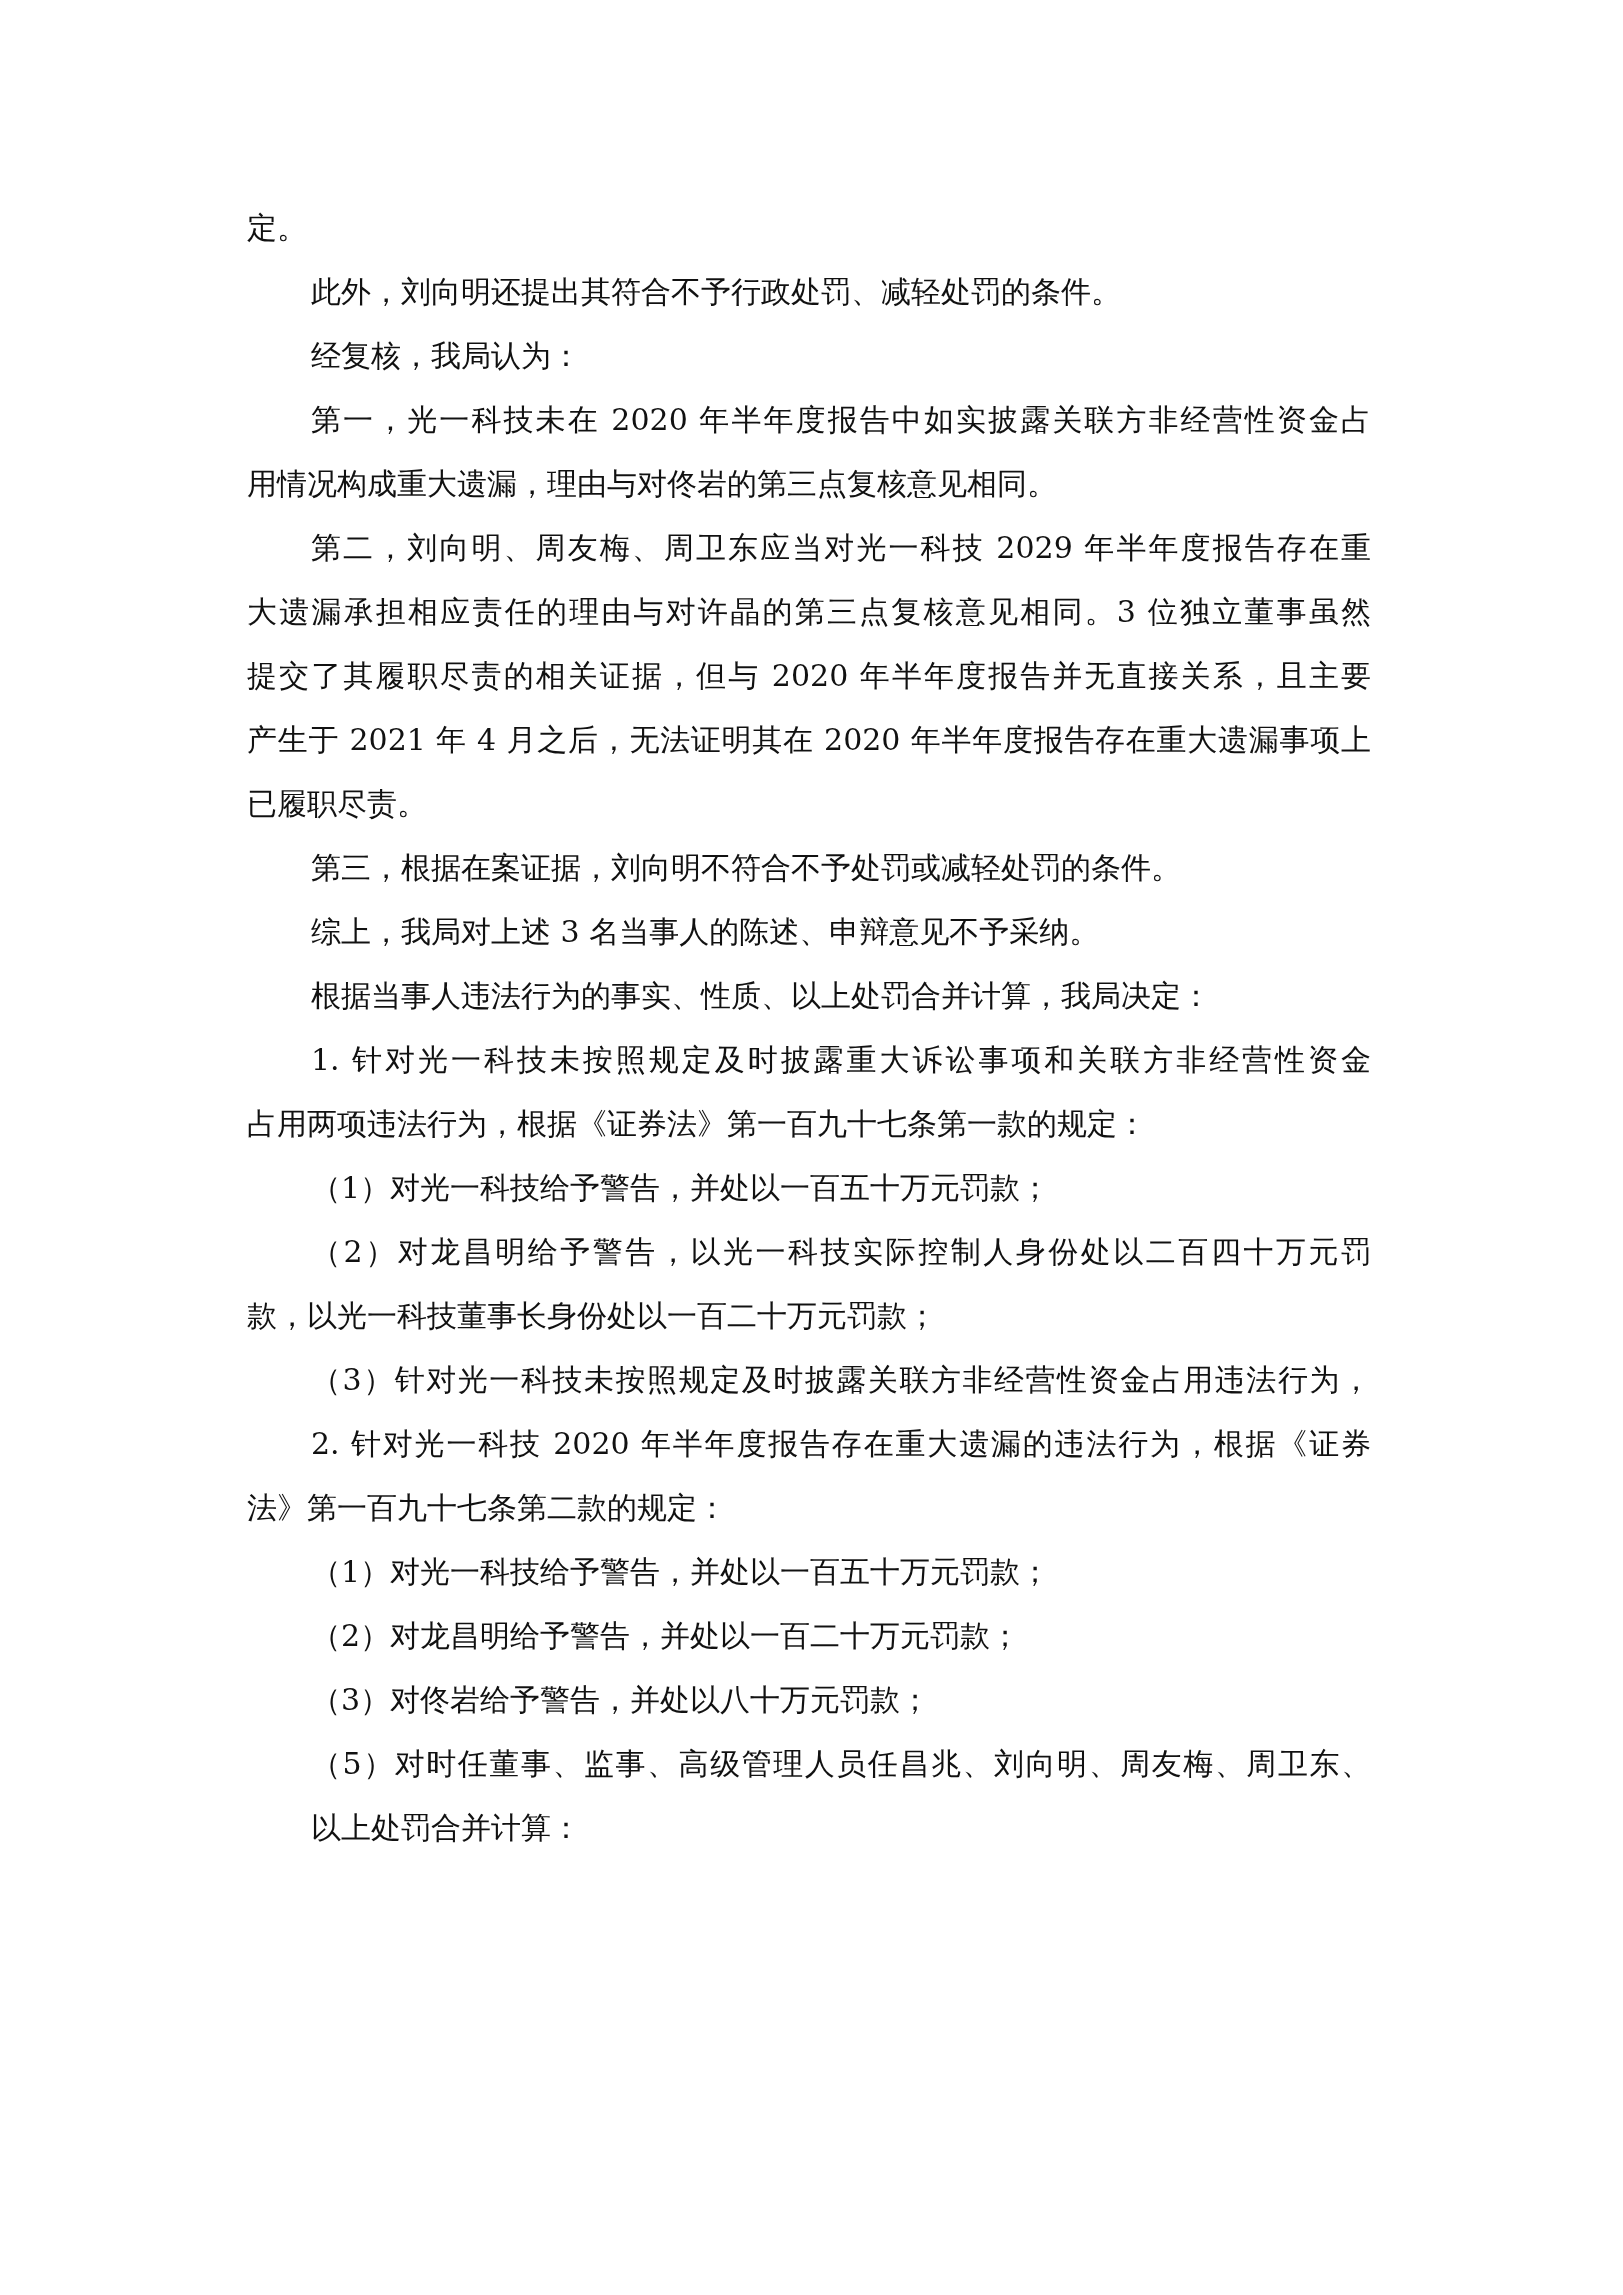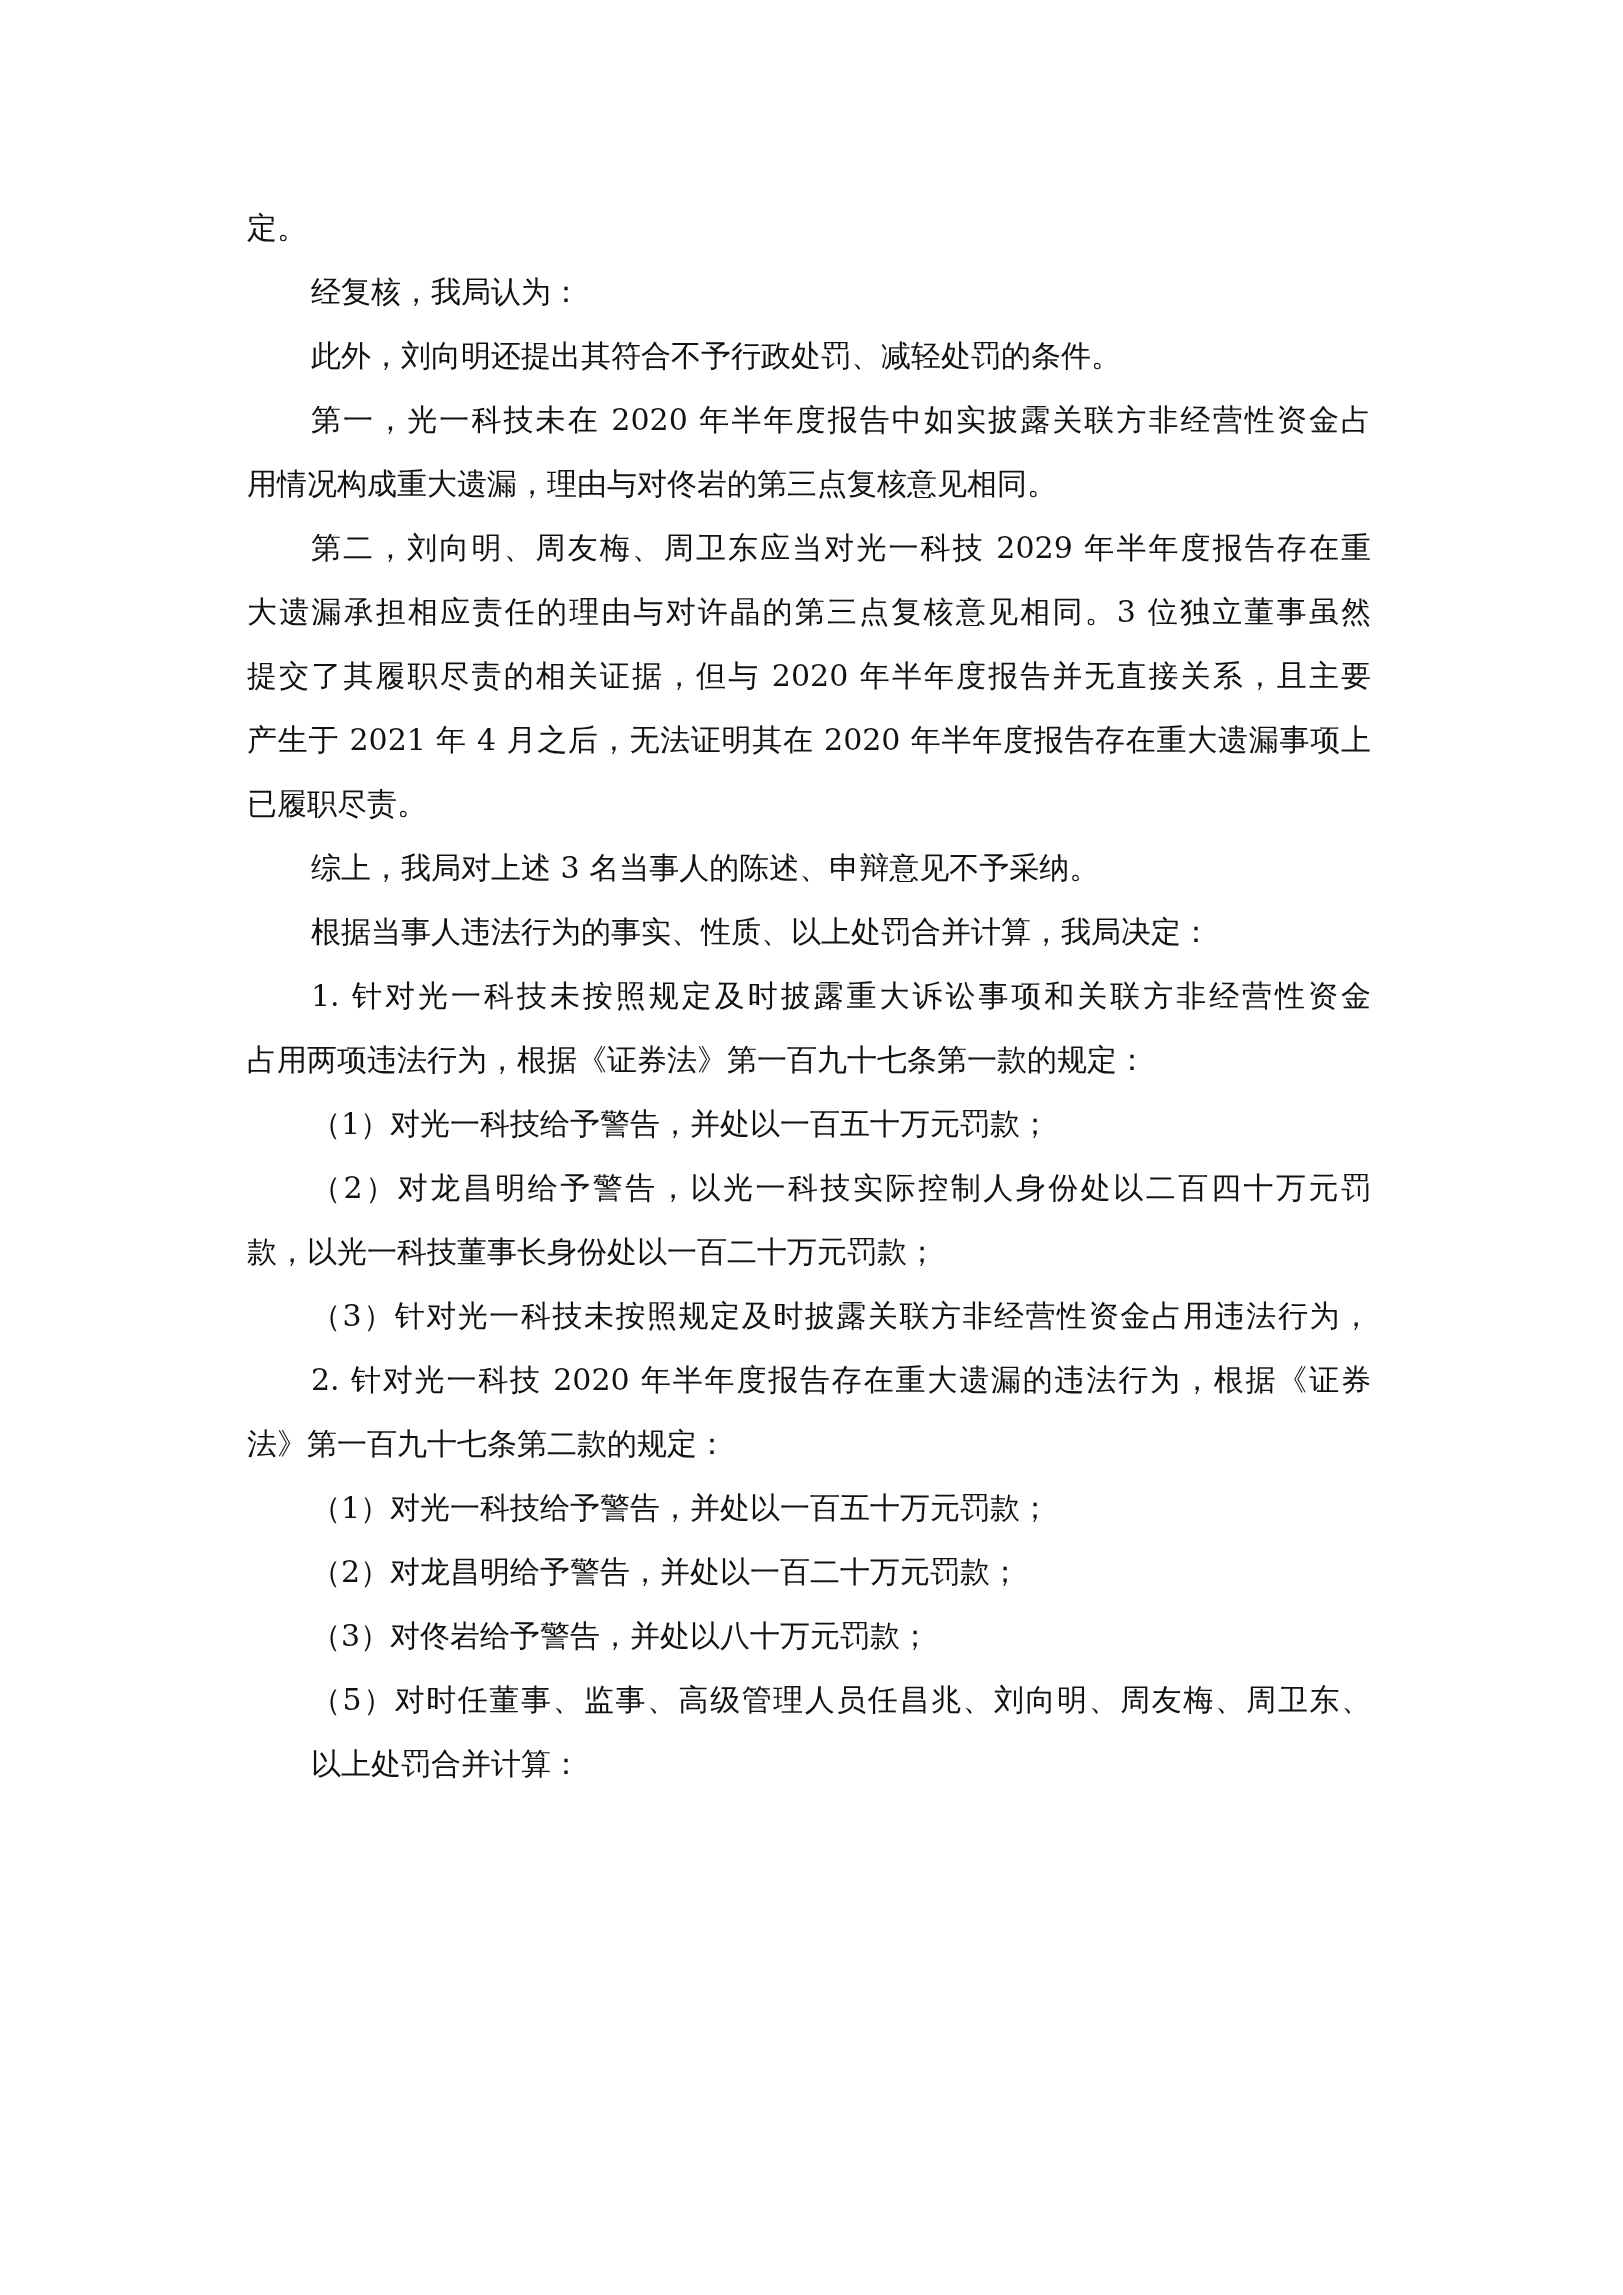--- a/index.html
+++ b/index.html
@@ -55,40 +55,43 @@
 <body>
 
 <div class="page">
   <div class="text-block">
 
     <div class="para">
       <span class="line last">定。</span>
     </div>
 
     <div class="para">
-      <span class="line indent last">经复核，我局认为：</span>
+      <span class="line indent last">此外，刘向明还提出其符合不予行政处罚、减轻处罚的条件。</span>
     </div>
 
     <div class="para">
-      <span class="line indent last">此外，刘向明还提出其符合不予行政处罚、减轻处罚的条件。</span>
+      <span class="line indent last">经复核，我局认为：</span>
     </div>
 
     <div class="para">
       <span class="line indent">第一，光一科技未在 2020 年半年度报告中如实披露关联方非经营性资金占</span>
       <span class="line last">用情况构成重大遗漏，理由与对佟岩的第三点复核意见相同。</span>
     </div>
 
     <div class="para">
       <span class="line indent">第二，刘向明、周友梅、周卫东应当对光一科技 2029 年半年度报告存在重</span>
       <span class="line">大遗漏承担相应责任的理由与对许晶的第三点复核意见相同。3 位独立董事虽然</span>
       <span class="line">提交了其履职尽责的相关证据，但与 2020 年半年度报告并无直接关系，且主要</span>
       <span class="line">产生于 2021 年 4 月之后，无法证明其在 2020 年半年度报告存在重大遗漏事项上</span>
       <span class="line last">已履职尽责。</span>
     </div>
 
+    <div class="para">
+      <span class="line indent last">第三，根据在案证据，刘向明不符合不予处罚或减轻处罚的条件。</span>
+    </div>
 
     <div class="para">
       <span class="line indent last">综上，我局对上述 3 名当事人的陈述、申辩意见不予采纳。</span>
     </div>
 
     <div class="para">
       <span class="line indent last">根据当事人违法行为的事实、性质、以上处罚合并计算，我局决定：</span>
     </div>
 
     <div class="para">

